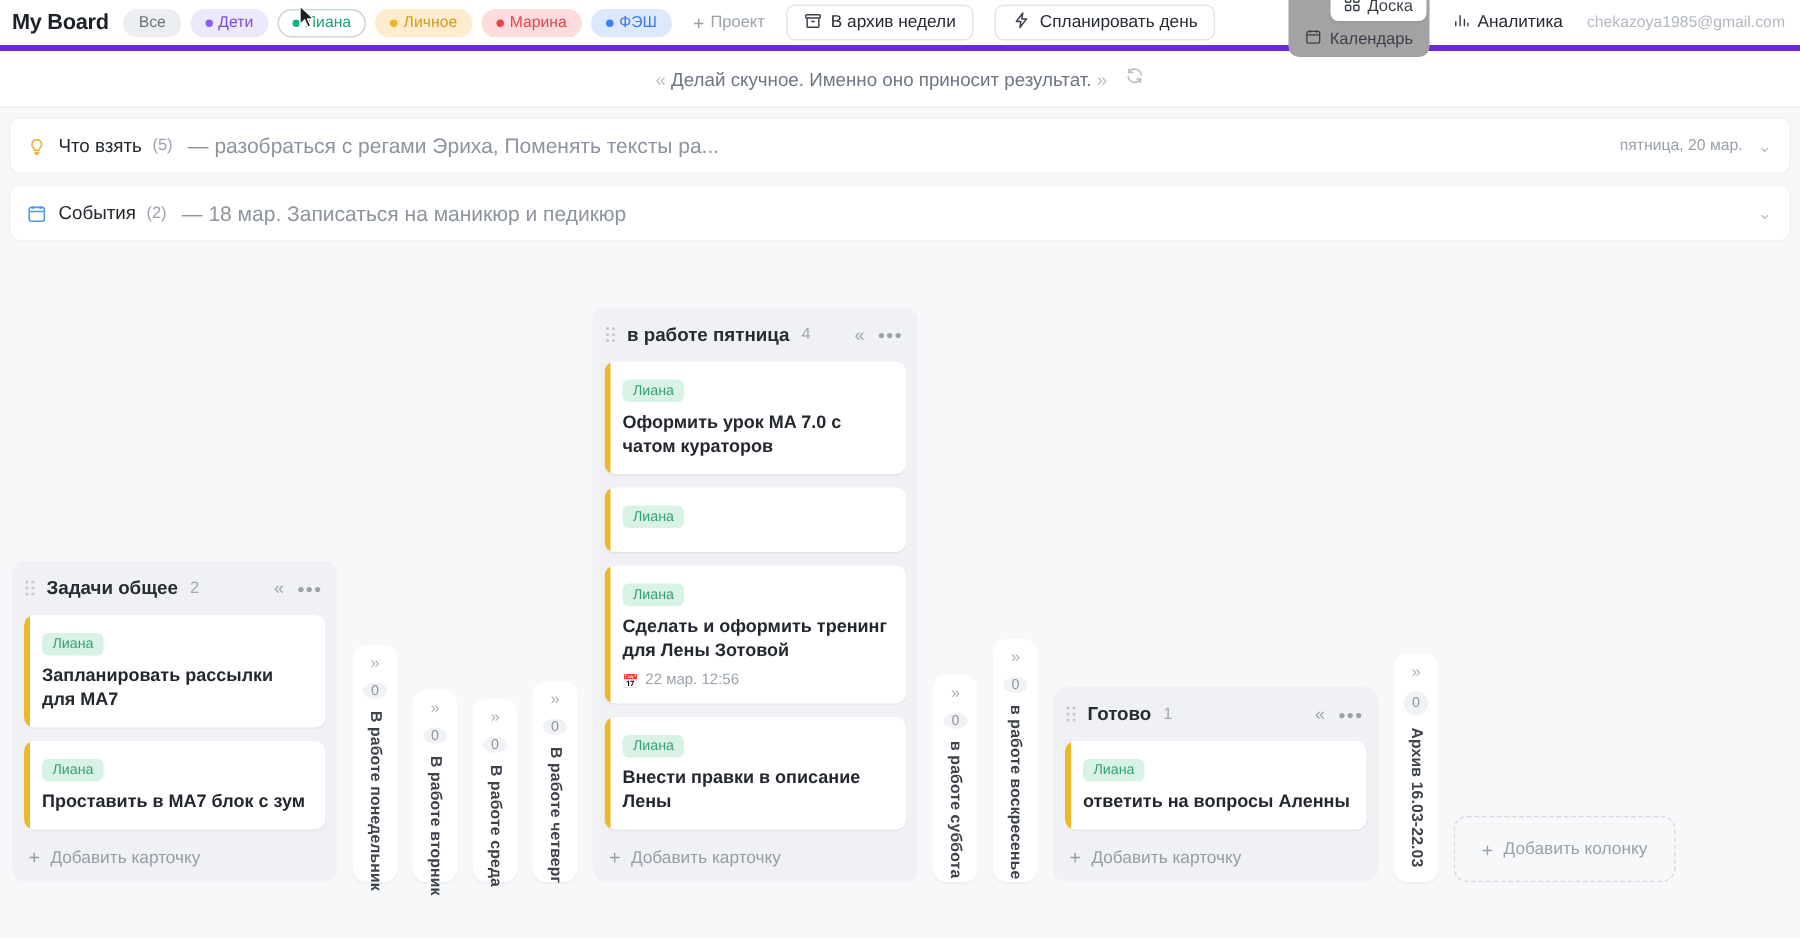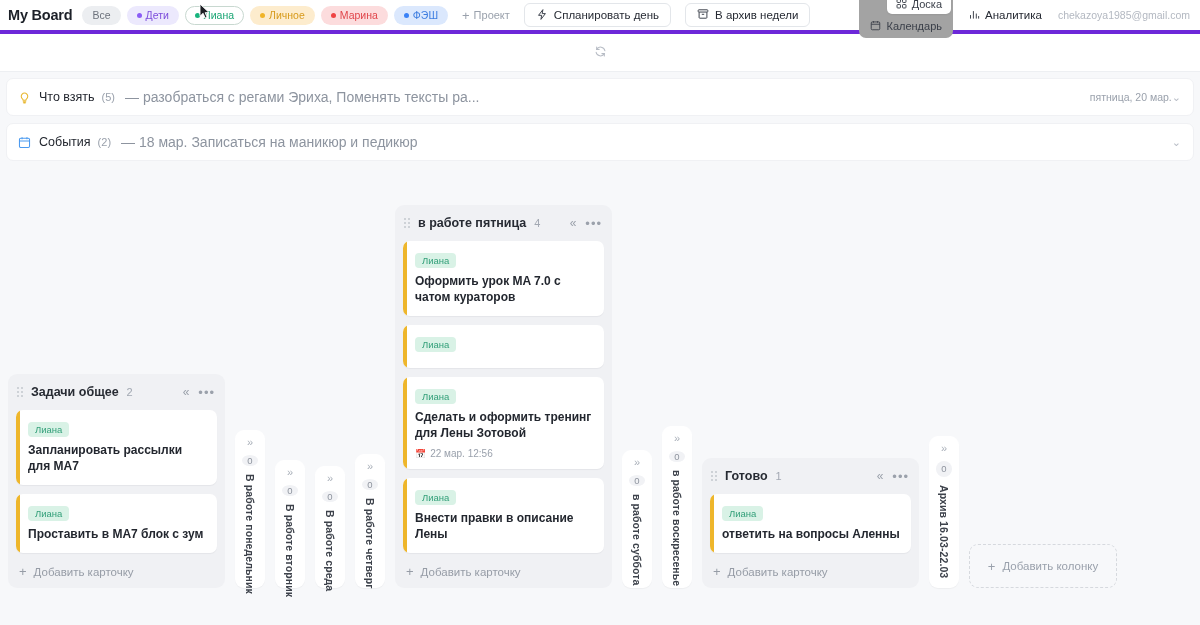--- a/index.html
+++ b/index.html
@@ -105,21 +105,21 @@
     height: 38px;
     display: flex; align-items: center;
     padding: 0 12px 0 11px;
     margin-bottom: 7px;
     border: 1px solid #f0f1f4;
   }
   .section-ico { width: 16px; display: flex; align-items: center; }
   .section-title { font-size: 12.5px; font-weight: normal; color: #23272f; margin-left: 5px; }
   .section-count { font-size: 11px; color: #9aa1ac; margin-left: 7px; }
   .section-sub { font-size: 14px; color: #8d949f; margin-left: 10px; overflow: hidden; white-space: nowrap; }
-  .section-right { margin-left: auto; display: flex; align-items: center; }
+  .section-right { margin-left: auto; display: flex; align-items: center; gap: 10px; }
   .section-date { font-size: 10.5px; color: #9aa1ac; }
   .caret { color: #b7bcc5; font-size: 11px; }
 
   
   .board {
     display: flex; align-items: flex-end;
     gap: 10px; padding: 8px 8px 0 8px;
     height: 420px;
   }
 
@@ -267,40 +267,40 @@
       </div>
       <div class="chip" style="background: rgb(219, 232, 253); color: rgb(59, 124, 224);">
         <span class="dot" style="background: rgb(59, 130, 246);"></span>
         <span>ФЭШ</span>
       </div>
     </div>
 
   <div class="add-project">
     <span class="plus">+</span>
     <span>Проект</span>
-  </div>
-
-  <div class="btn-outline tb-gap">
-    <span>
-      <svg width="12" height="13" viewBox="0 0 16 16" fill="none" stroke="#3a3f49" stroke-width="1.3" stroke-linejoin="round">
-        <path d="M9.2 1.5 3.4 9.1h4.1l-.9 5.4 5.9-7.7H8.3z"></path>
-      </svg>
-    </span>
-    <span>Спланировать день</span>
   </div>
 
   <div class="btn-outline tb-gap">
     <span>
       <svg width="12" height="12" viewBox="0 0 16 16" fill="none" stroke="#3a3f49" stroke-width="1.3">
         <rect x="1.6" y="2.4" width="12.8" height="3" rx="0.8"></rect>
         <path d="M2.8 5.6v7.2c0 .4.3.8.8.8h8.8c.5 0 .8-.4.8-.8V5.6"></path>
         <path d="M6.4 8.4h3.2"></path>
       </svg>
     </span>
     <span>В архив недели</span>
+  </div>
+
+  <div class="btn-outline tb-gap">
+    <span>
+      <svg width="12" height="13" viewBox="0 0 16 16" fill="none" stroke="#3a3f49" stroke-width="1.3" stroke-linejoin="round">
+        <path d="M9.2 1.5 3.4 9.1h4.1l-.9 5.4 5.9-7.7H8.3z"></path>
+      </svg>
+    </span>
+    <span>Спланировать день</span>
   </div>
 
   <div class="spacer"></div>
 
   <div class="seg">
     <div class="seg-item active">
       <span>
         <svg width="11" height="11" viewBox="0 0 16 16" fill="none" stroke="#3a3f49" stroke-width="1.4">
           <rect x="1.5" y="1.5" width="5" height="5" rx="1"></rect>
           <rect x="9.5" y="1.5" width="5" height="5" rx="1"></rect>
@@ -333,20 +333,25 @@
   <div class="email">chekazoya1985@gmail.com</div>
 
   <div class="cursor">
     <svg width="11" height="17" viewBox="0 0 11 17">
       <path d="M1 1 L1 13.2 L4.1 10.3 L6.2 15 L8.1 14.2 L6.1 9.7 L10 9.5 Z" fill="#1d1f24" stroke="#ffffff" stroke-width="0.9"></path>
     </svg>
   </div>
 </div>
 
 <div class="quote-row">
+  <div class="quote-text">
+    <span class="guill">«</span>
+    <span>Делай скучное. Именно оно приносит результат.</span>
+    <span class="guill">»</span>
+  </div>
   <span>
     <svg width="13" height="13" viewBox="0 0 16 16" fill="none" stroke="#b6bbc4" stroke-width="1.3" stroke-linecap="round">
       <path d="M13.4 7.1A5.5 5.5 0 0 0 3.2 5.4"></path>
       <path d="M2.6 8.9a5.5 5.5 0 0 0 10.2 1.7"></path>
       <path d="M3.3 2.4v3h3M12.7 13.6v-3h-3"></path>
     </svg>
   </span>
 </div>
 
 <div class="sections" id="sections">

